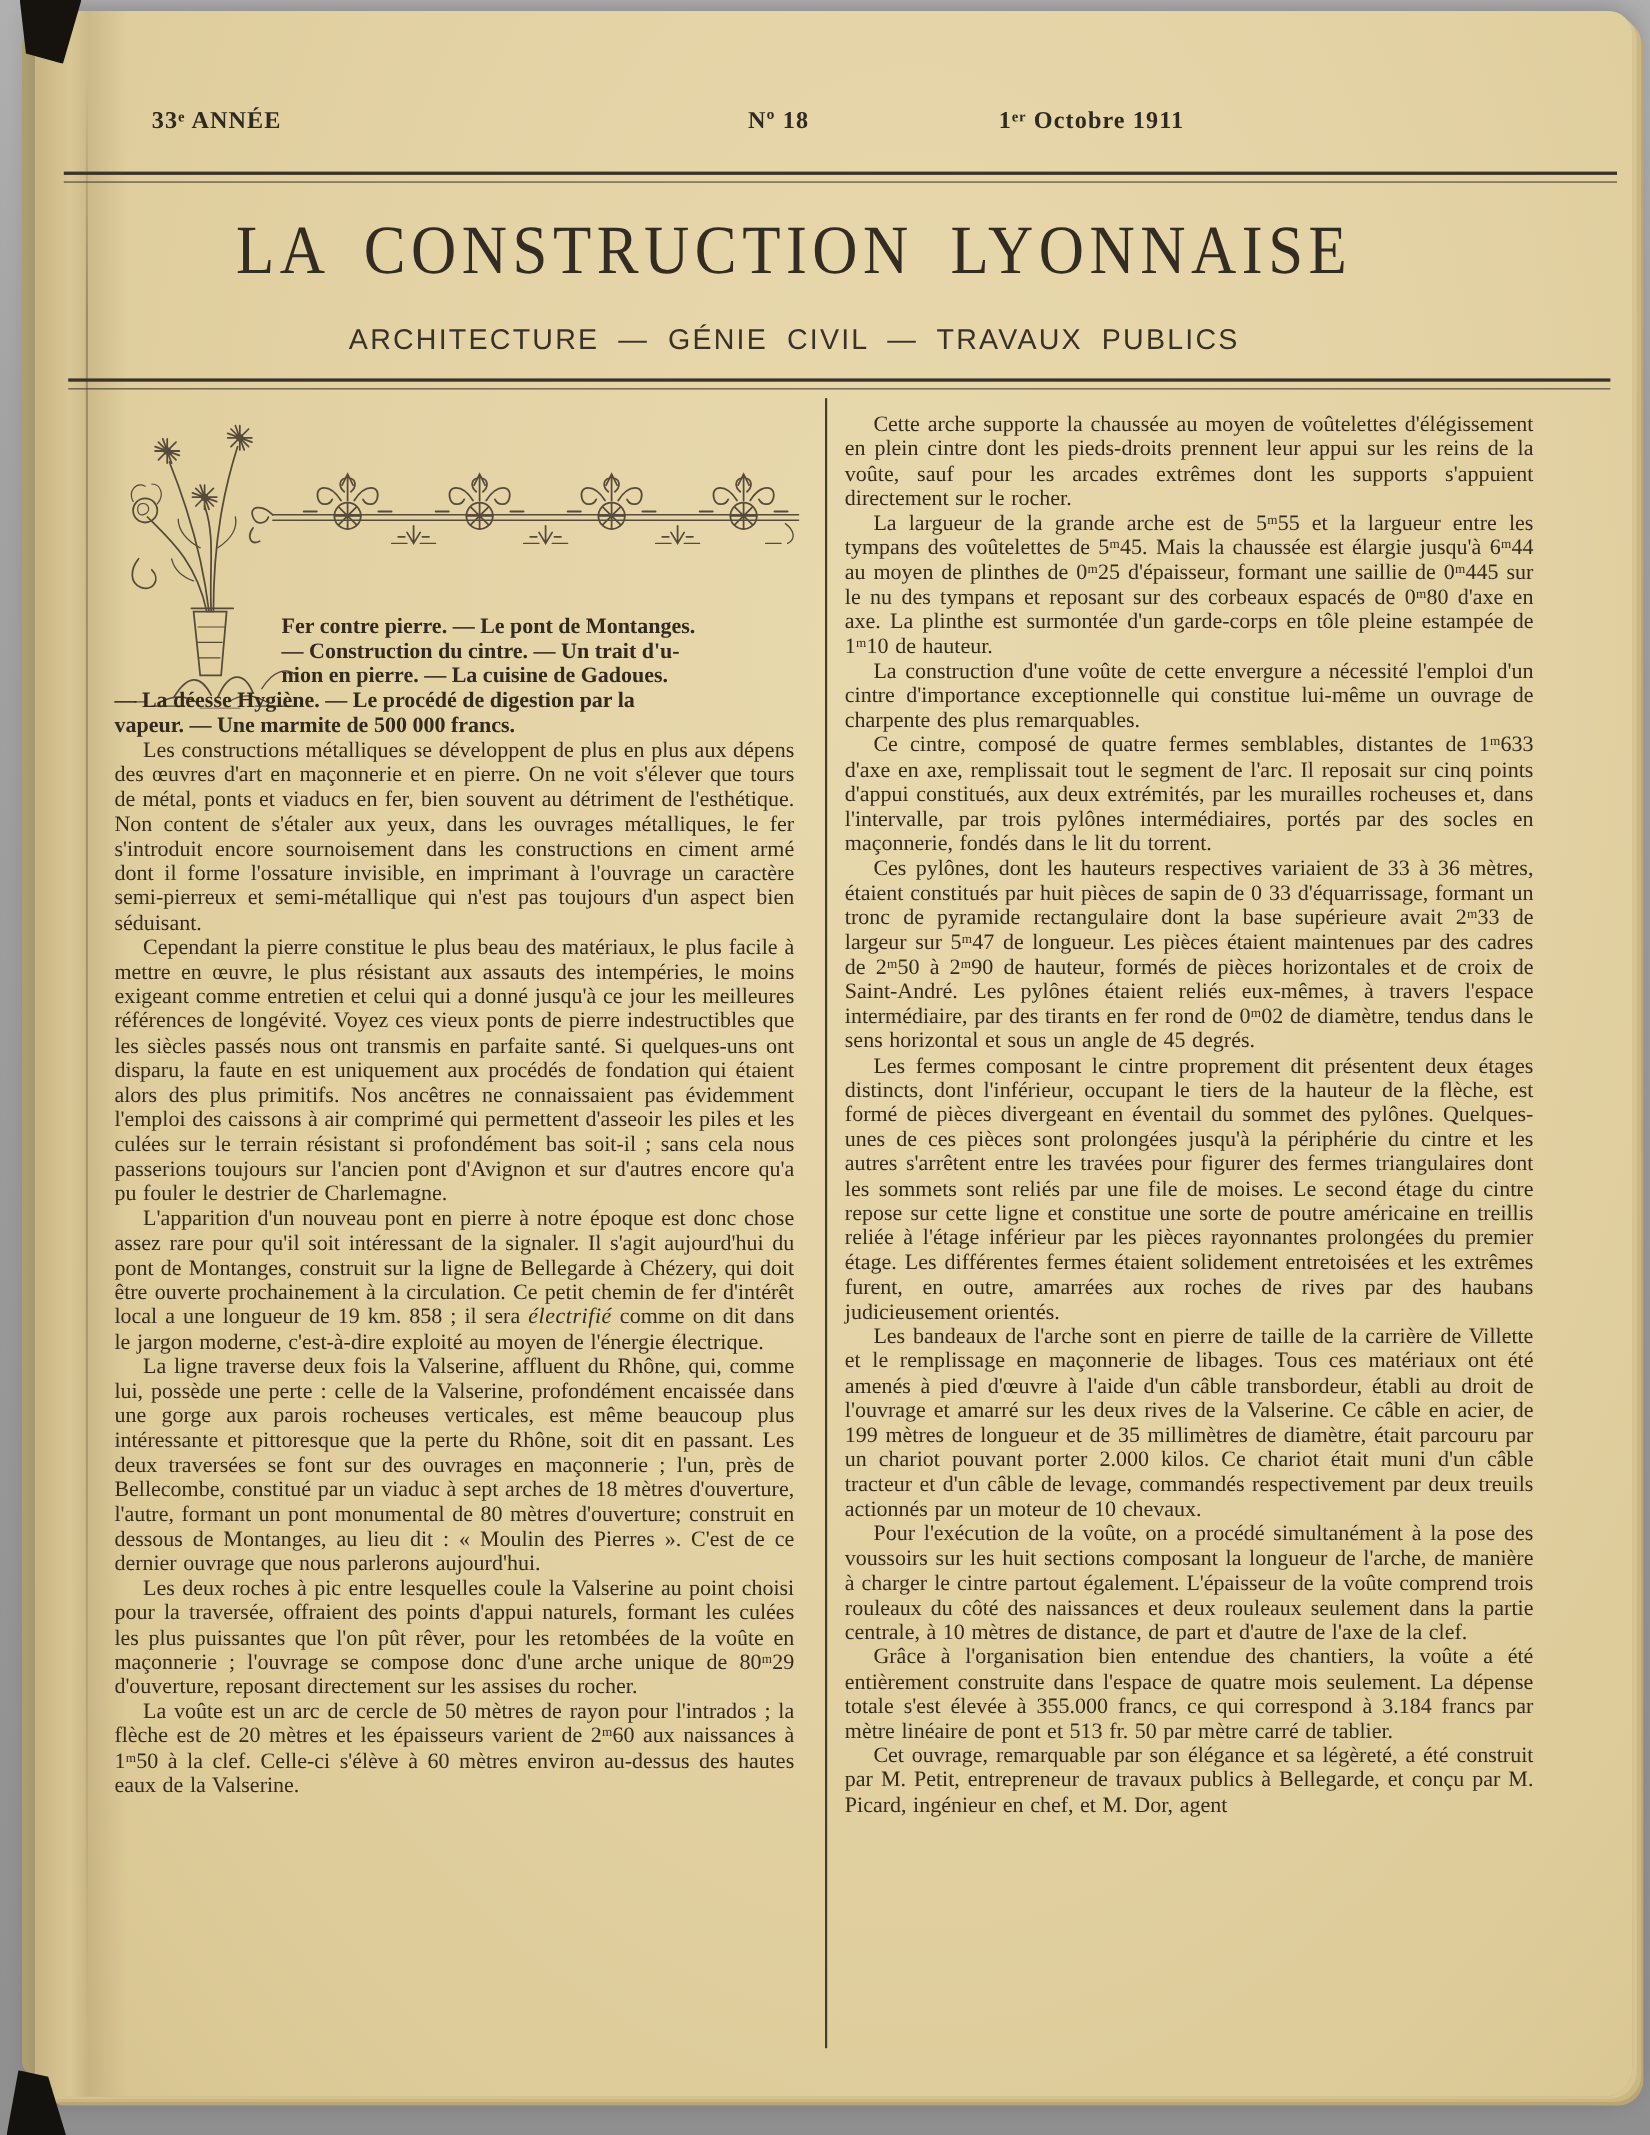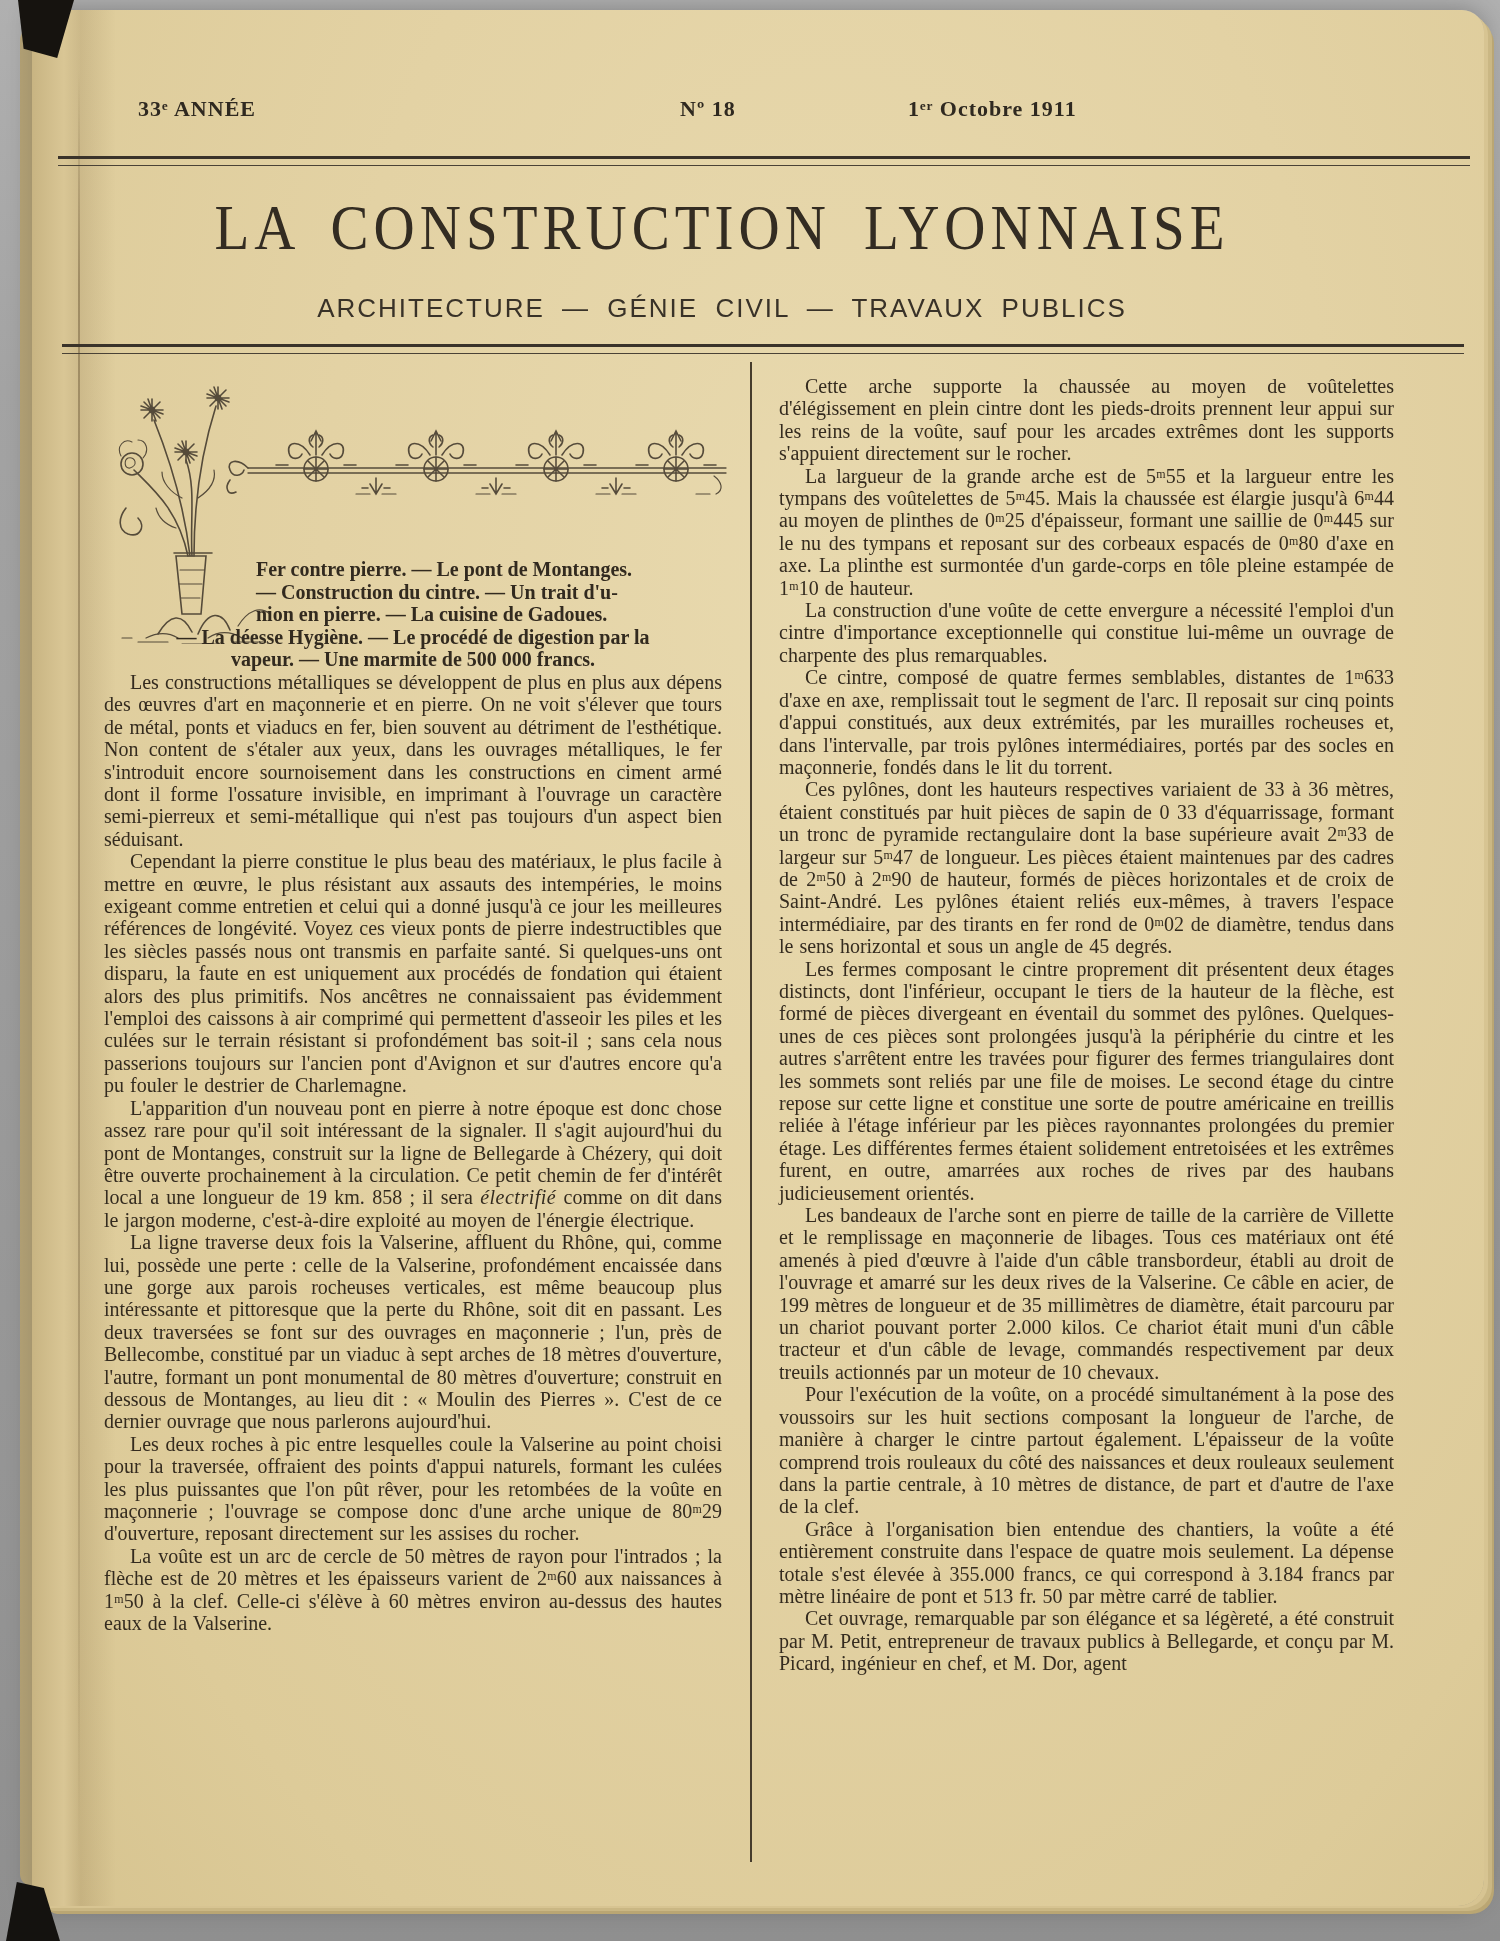--- a/index.html
+++ b/index.html
@@ -46,28 +46,28 @@
     position:absolute;top:182px;left:0;width:1380px;text-align:center;
     font-size:57px;letter-spacing:5px;word-spacing:14px;color:#332c22;
     transform:scaleY(1.1);transform-origin:top center;white-space:nowrap;
   }
   .masthead-subtitle{position:absolute;top:250px;left:0;width:1380px;text-align:center;font-size:27px;font-weight:700;letter-spacing:1px;color:#322b21;}
   .masthead-tagline{position:absolute;top:283px;left:0;width:1380px;text-align:center;font-size:26px;letter-spacing:2px;word-spacing:8px;color:#393228;font-family:"Liberation Sans","DejaVu Sans",sans-serif;font-stretch:condensed;}
   
   .columns{position:absolute;left:72px;top:352px;width:1290px;display:flex;align-items:flex-start;}
   .col-left{width:618px;}
   .col-divider{width:2px;background:#463c2c;height:1500px;margin-left:28px;}
-  .col-right{flex:1;padding-left:27px;padding-top:13px;}
+  .col-right{flex:1;padding-left:16px;padding-top:13px;}
   .ornament-block{position:relative;height:196px;}
   .ornament-svg{position:absolute;left:-6px;top:-14px;width:632px;height:296px;z-index:0;}
   .section-title{position:absolute;left:62px;top:140px;z-index:1;color:#38302494;white-space:nowrap;color:#38302a;letter-spacing:3px;}
   .section-title .big{font-size:47px;}
   .section-title .small{font-size:35px;}
   .section-title .gap{display:inline-block;width:16px;}
-  .summary-line{font-weight:700;font-size:20px;line-height:22.6px;color:#322a1f;position:relative;z-index:1;text-align:center;}
+  .summary-line{font-weight:700;font-size:20px;line-height:22.6px;color:#322a1f;position:relative;z-index:1;}
   .summary-line.c{margin-left:152px;text-align:left;}
   .body-par{margin:0;text-indent:26px;text-align:justify;font-size:20px;line-height:22.4px;color:#342b1f;word-spacing:1px;}
   .body-par i{letter-spacing:.5px;}
 </style>
 </head>
 <body>
 
 <div class="under-left"></div>
 
 <div class="page">

